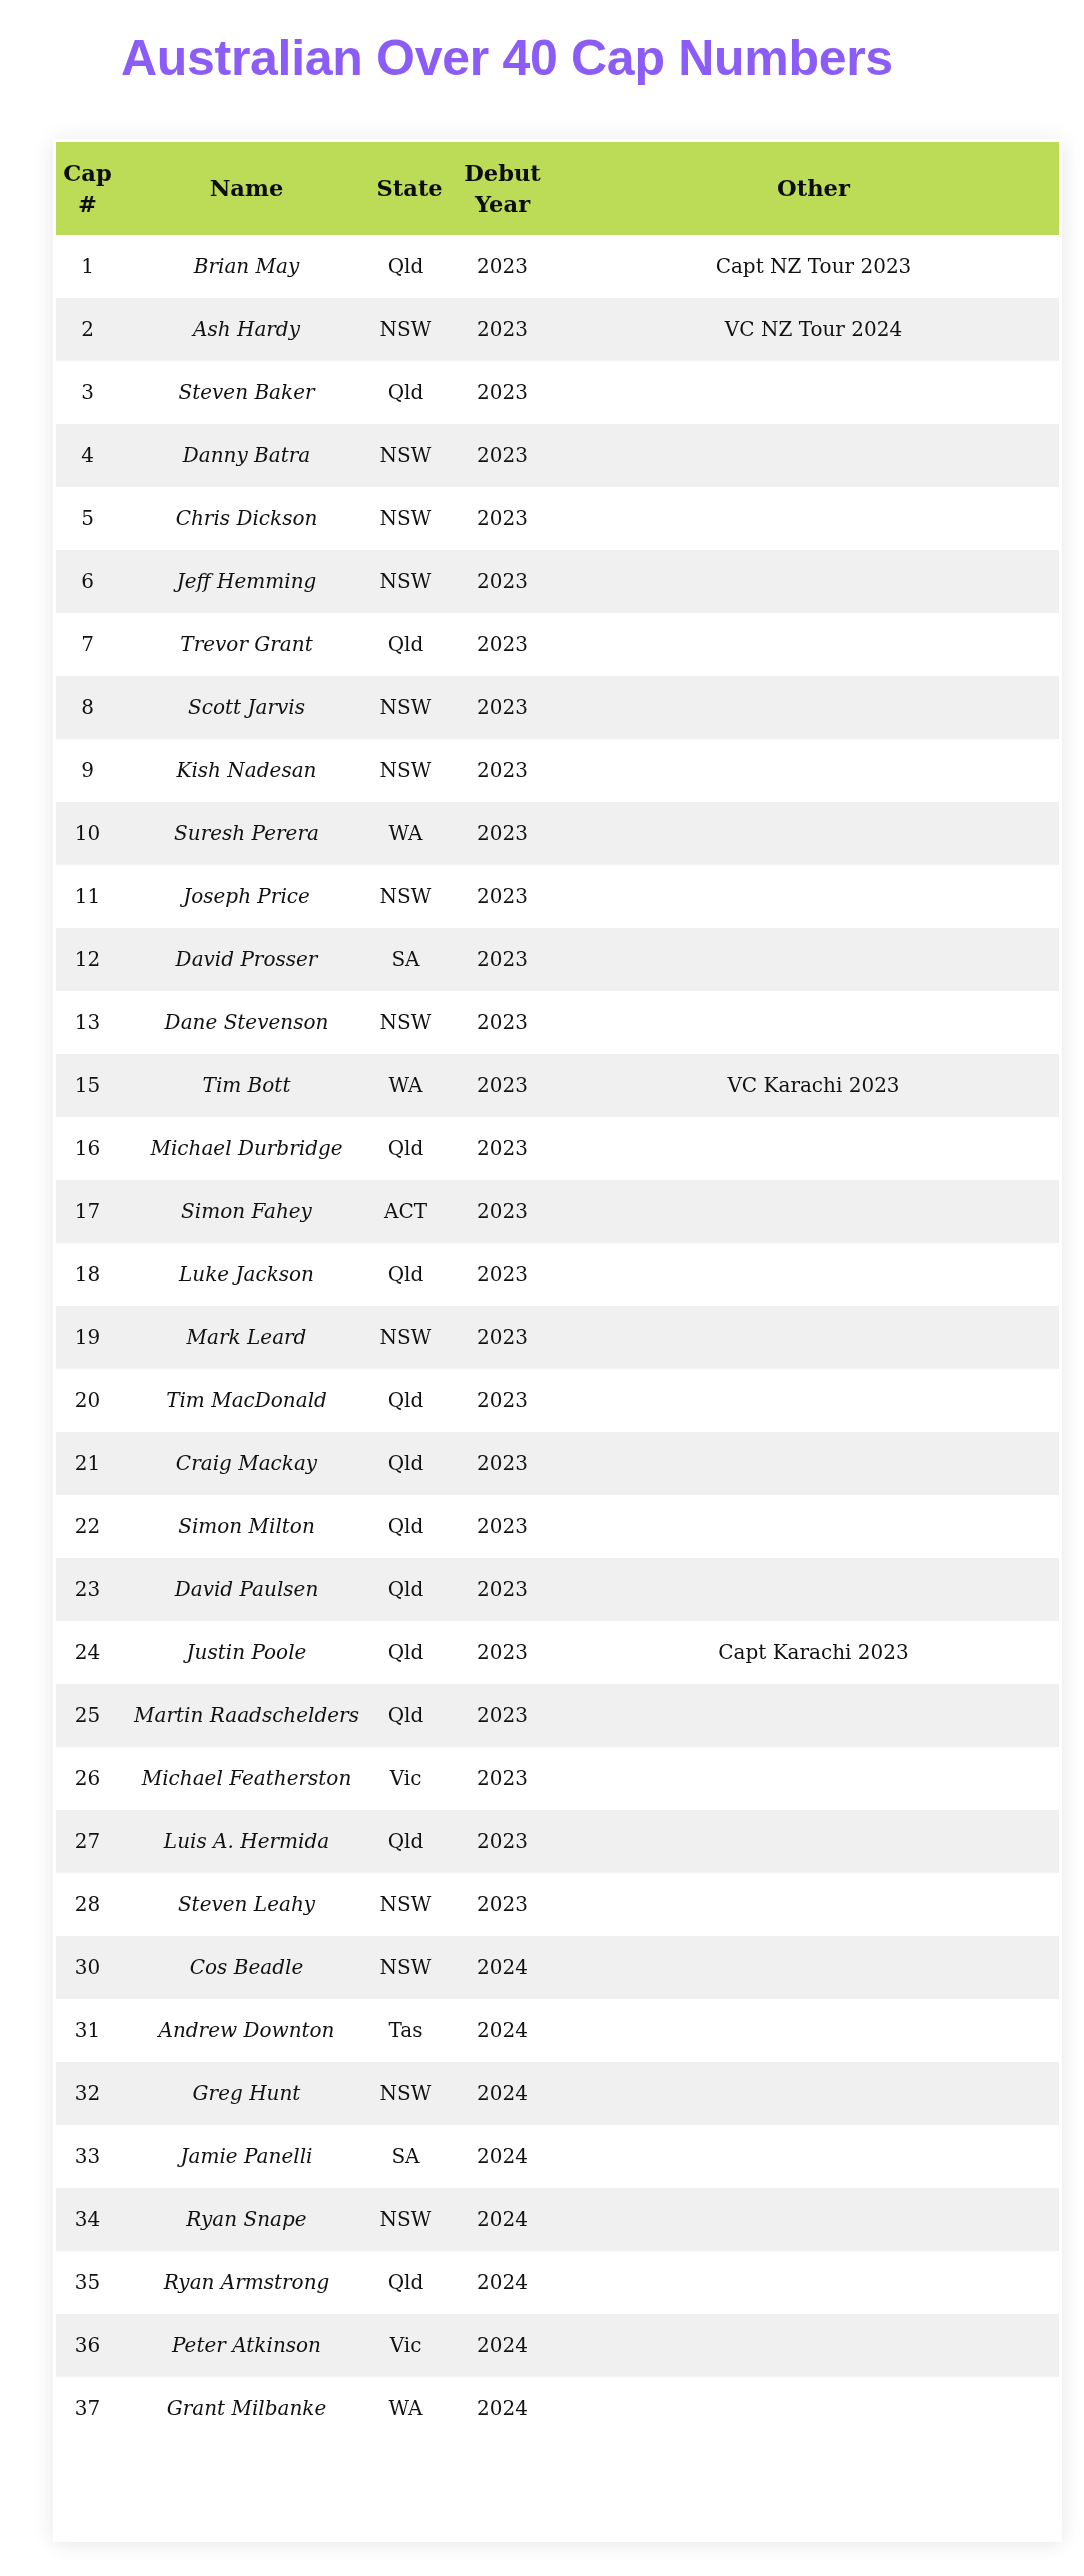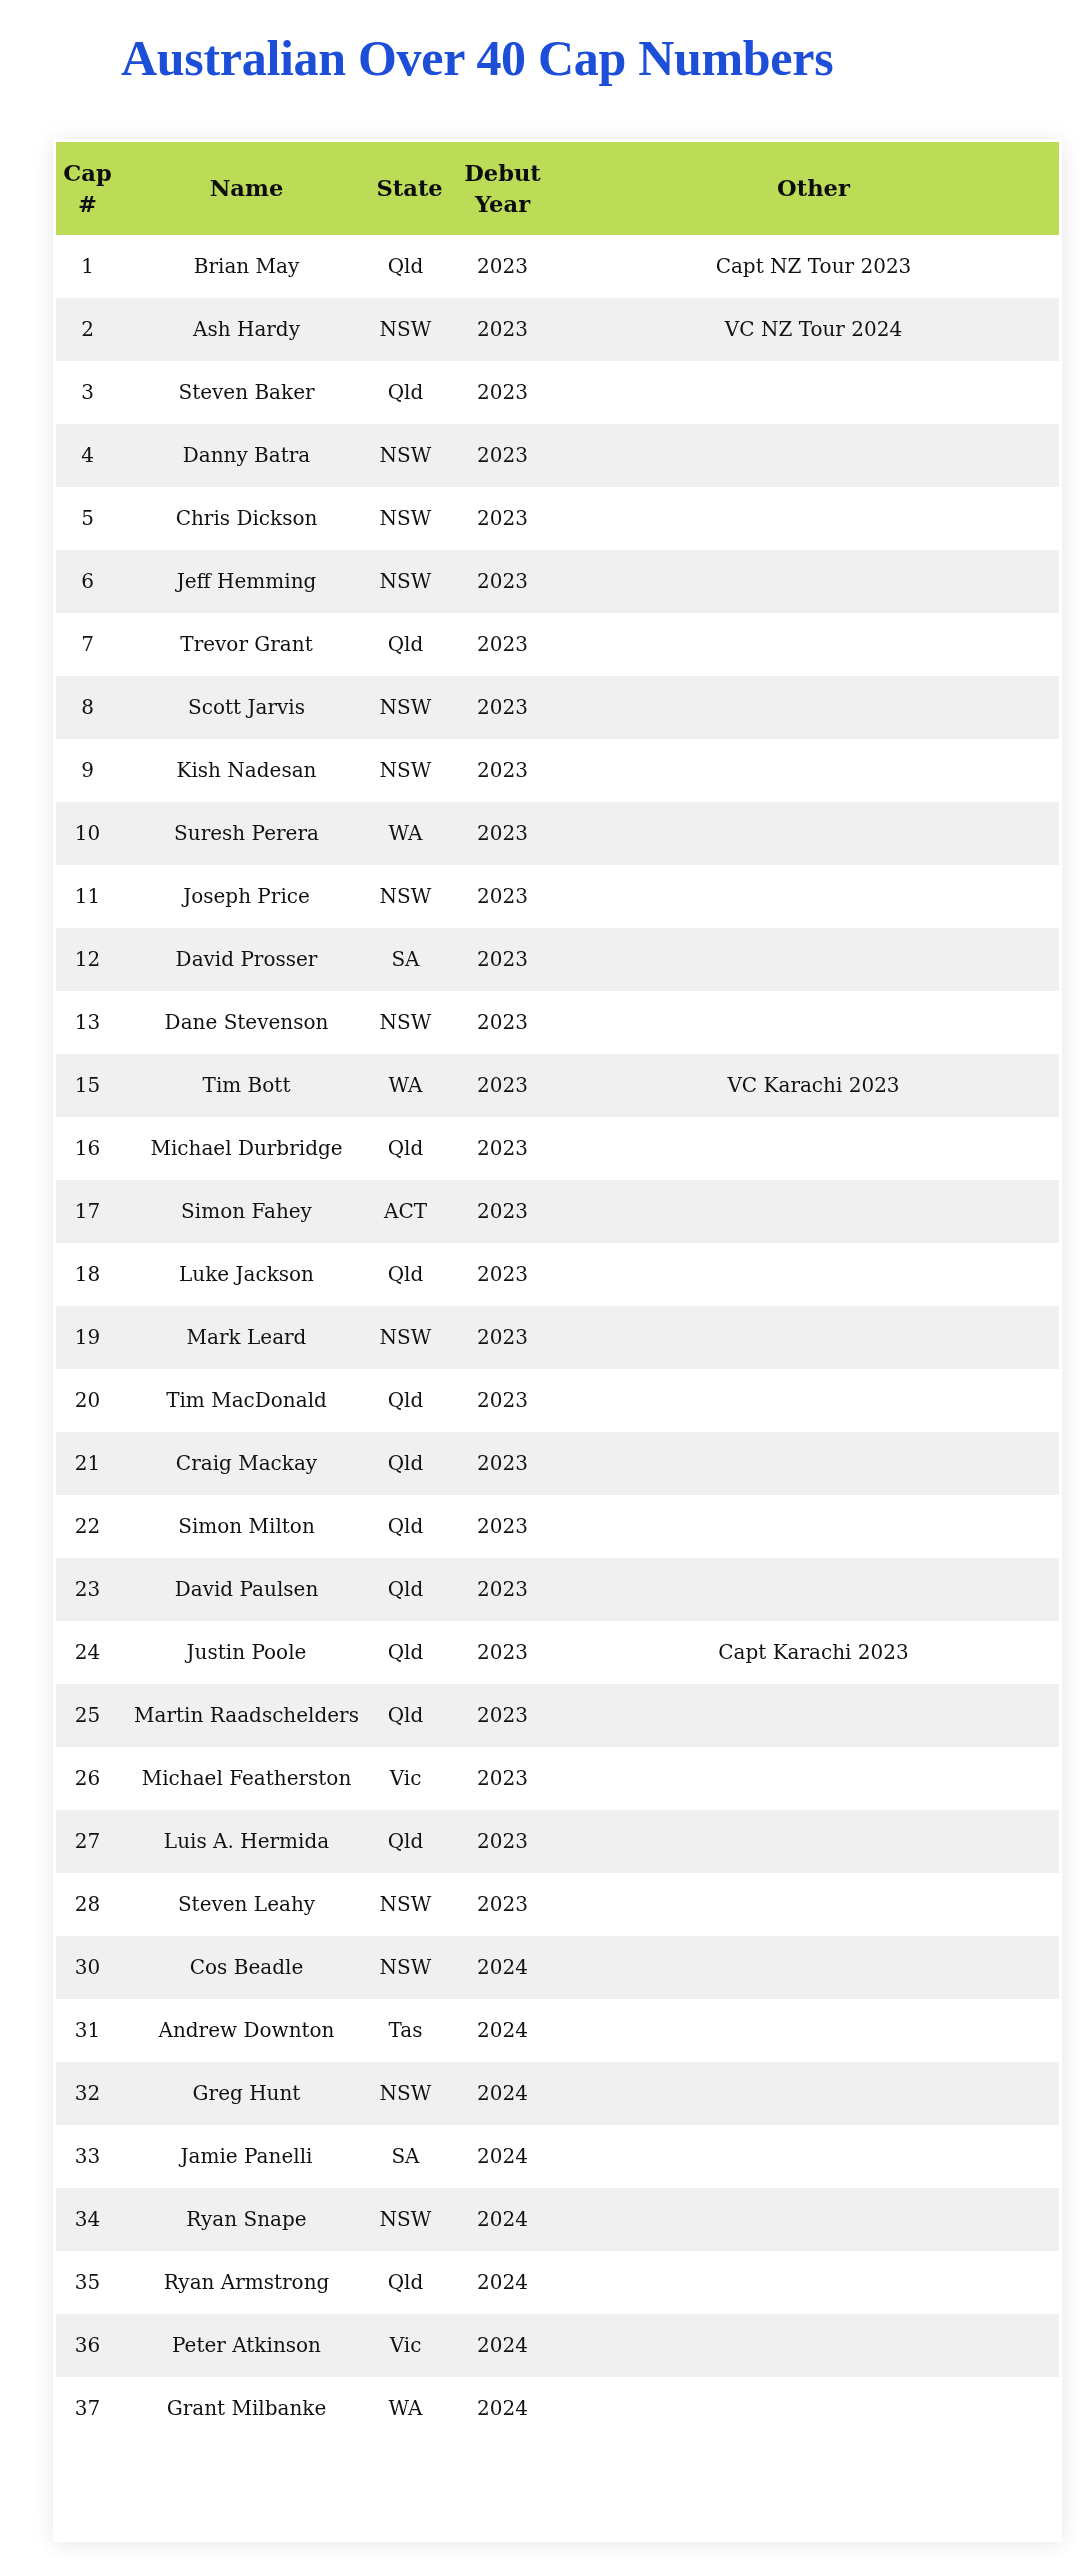--- a/index.html
+++ b/index.html
@@ -13,26 +13,26 @@
     position: relative;
     overflow: hidden;
     font-family: "DejaVu Serif", "Liberation Serif", serif;
     color: #111111;
   }
   .page-title {
     position: absolute;
     left: 121px;
     top: 24px;
     margin: 0;
-    font-family: Liberation Serif, serif;
+    font-family: Liberation Sans, sans-serif;
     font-weight: 700;
     font-size: 50px;
     line-height: 69px;
     letter-spacing: -0.3px;
-    color: #1d4ed8;
+    color: #8b5cf6;
     white-space: nowrap;
   }
   .card {
     position: absolute;
     left: 53px;
     top: 139px;
     width: 1009px;
     height: 2403px;
     background: #ffffff;
     box-shadow: 0 0 25px rgba(0,0,0,0.06), 0 3.8px 17.6px rgba(0,0,0,0.05);
@@ -74,21 +74,21 @@
   tbody td {
     font-family: "DejaVu Serif", "Liberation Serif", serif;
     font-weight: 400;
     font-size: 20px;
     line-height: 31px;
     color: #111111;
     text-align: center;
     vertical-align: middle;
     padding: 0 3.8px;
   }
-  tbody td.name { padding: 0 1.3px; }
+  tbody td.name { padding: 0 1.3px; font-style: italic; }
 </style>
 </head>
 <body>
 
 <h1 class="page-title">Australian Over 40 Cap Numbers</h1>
 
 <div class="card"></div>
 
 <table class="caps">
   <colgroup>

